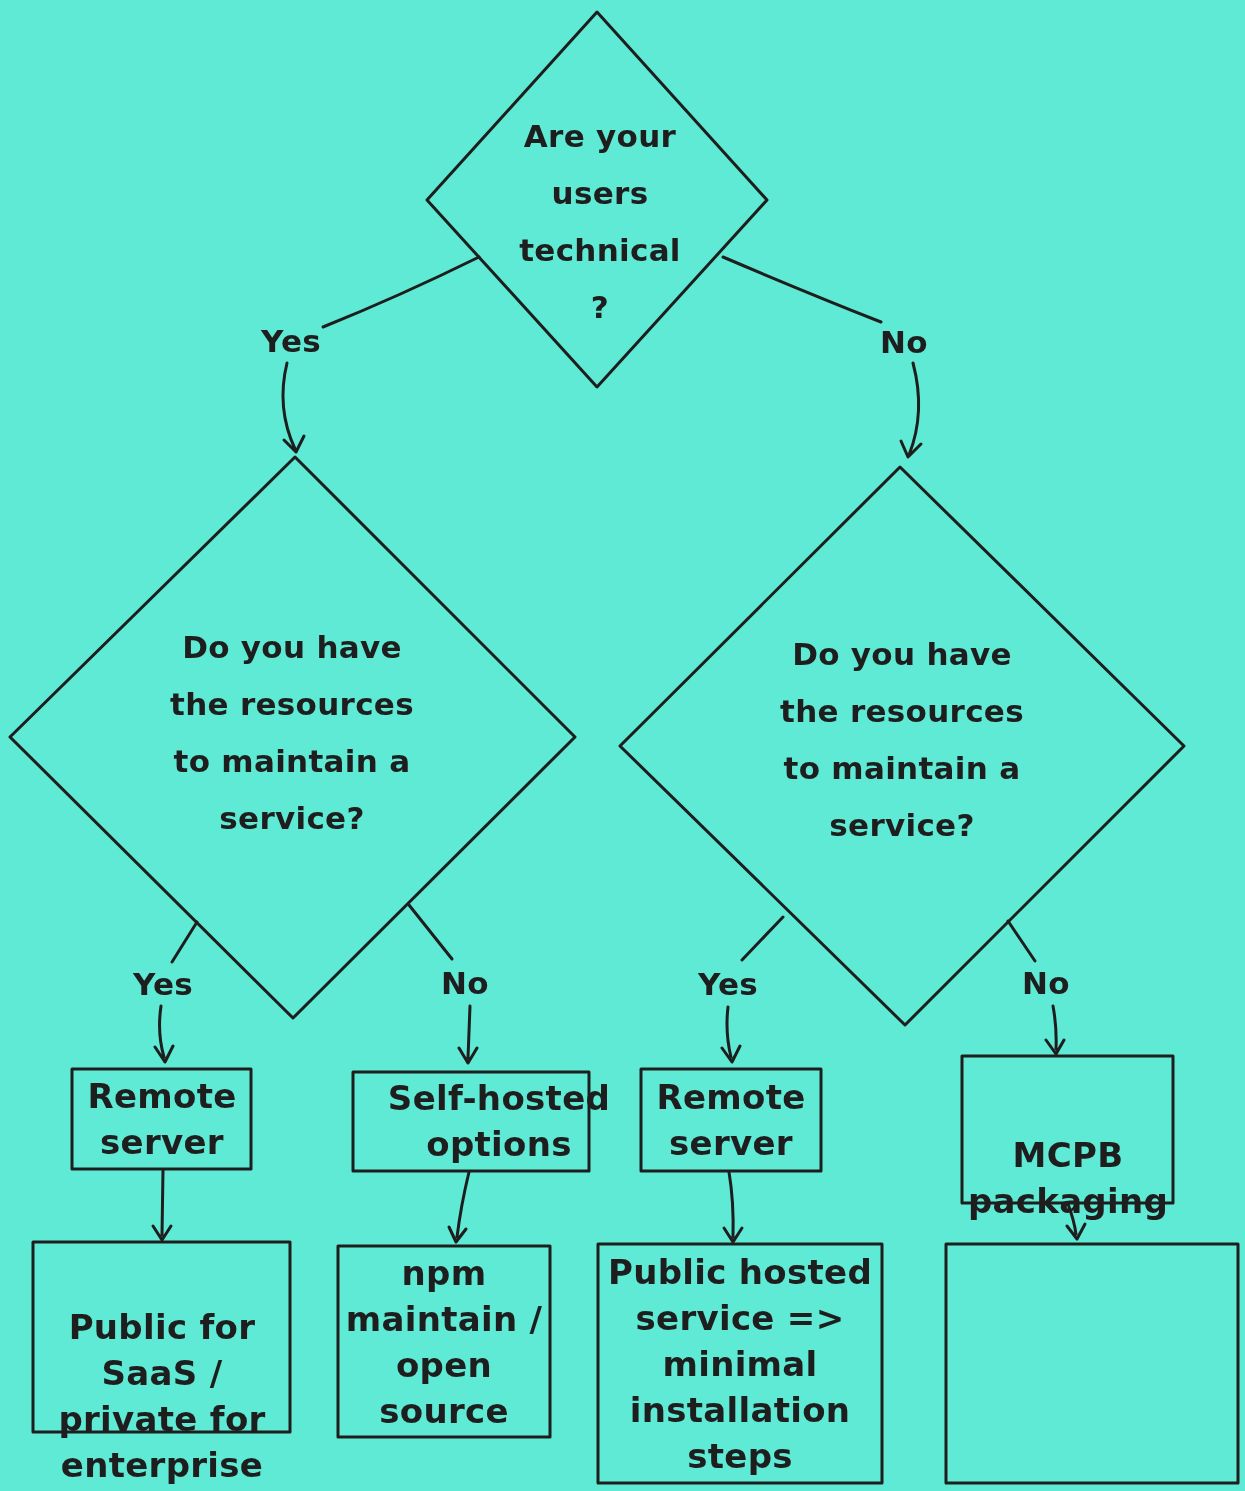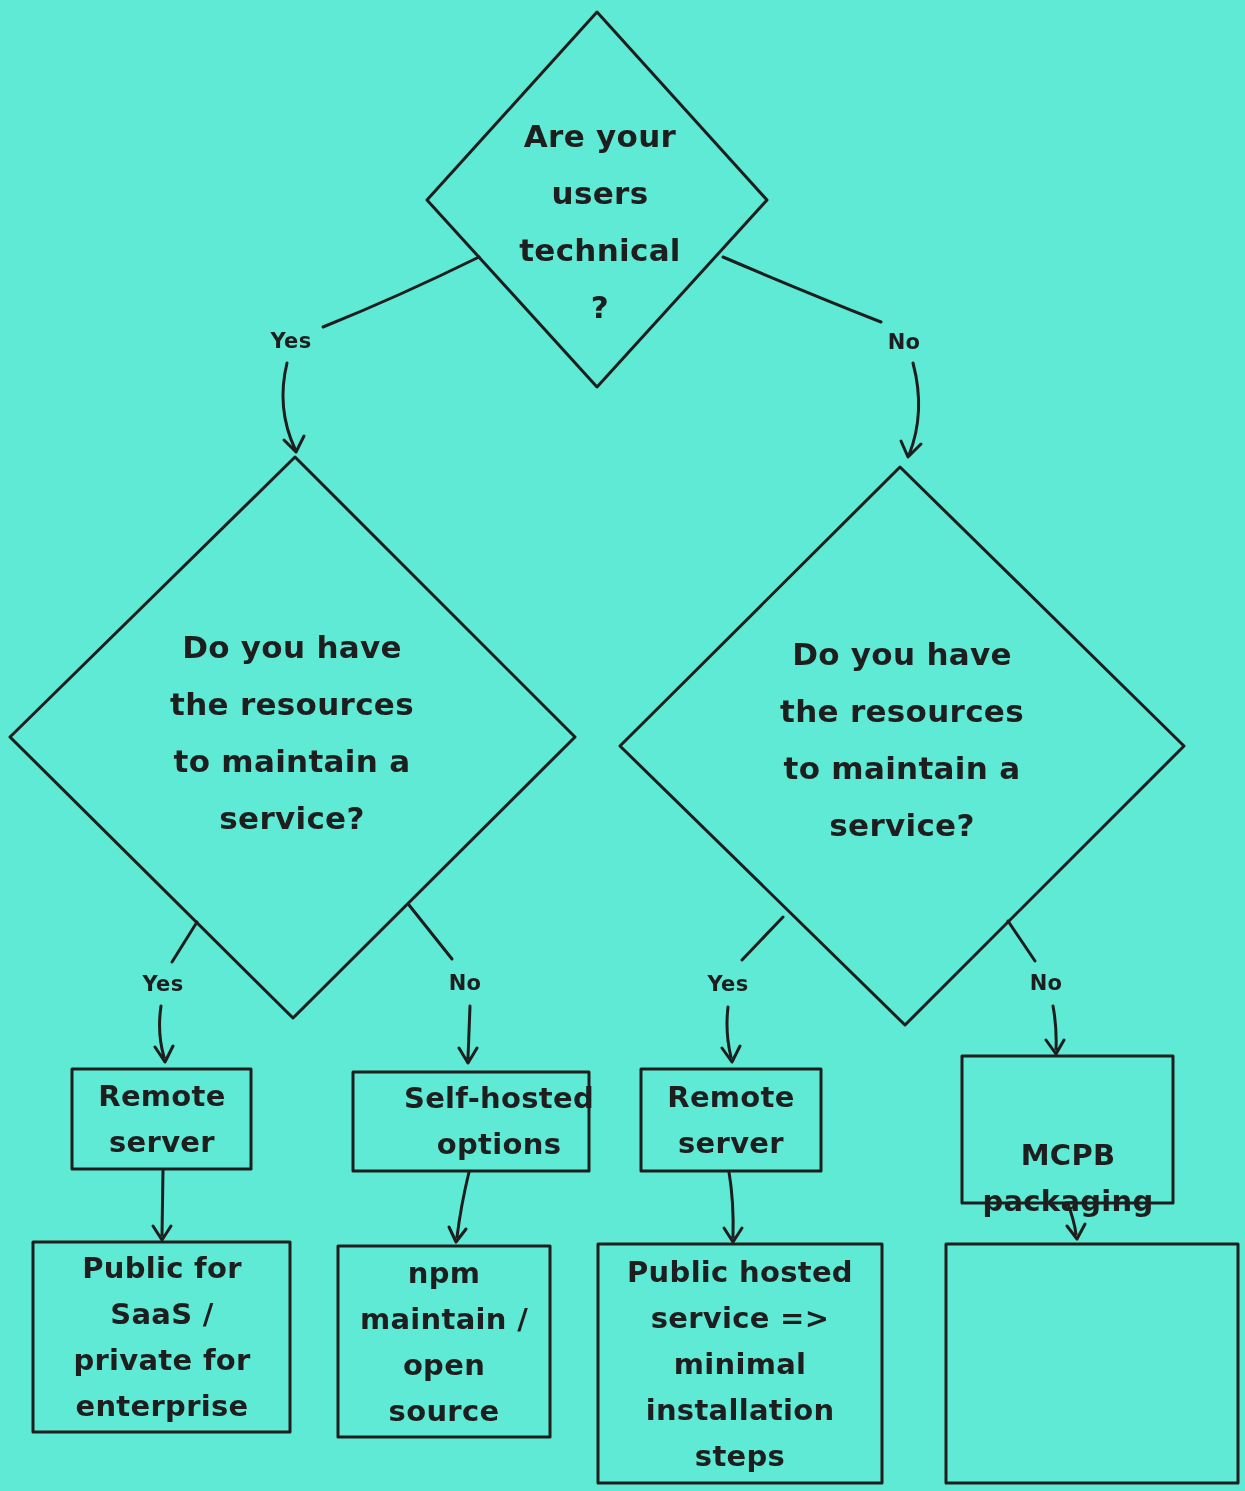--- a/index.html
+++ b/index.html
@@ -27,23 +27,23 @@
     stroke-linejoin: round;
   }
   .txt {
     position: absolute;
     transform: translate(-50%, -50%);
     text-align: center;
     white-space: pre-line;
     color: #1E1E1E;
     letter-spacing: 0.3px;
   }
-  .node-label { font-size: 29px; line-height: 46px; }
+  .node-label { font-size: 34px; line-height: 46px; }
   .decision-label { font-size: 31px; line-height: 57px; }
-  .edge-label { font-size: 21px; line-height: 34px; }
+  .edge-label { font-size: 31px; line-height: 34px; }
 </style>
 </head>
 <body>
 
 <div class="canvas">
 
   <svg class="wires" viewBox="0 0 1245 1491">
 
     <path d="M 597,12 L 767,200 L 597,387 L 427,200 Z"></path>
     <path d="M 295,457 L 575,737 L 293,1018 L 10,737 Z"></path>
@@ -105,21 +105,21 @@
 
   <div class="txt node-label" style="left:162px; top:1119px;">Remote
 server</div>
   <div class="txt node-label" style="left:471px; top:1121px;margin-left:28px;">Self-hosted
 options</div>
   <div class="txt node-label" style="left:731px; top:1120px;">Remote
 server</div>
   <div class="txt node-label" style="left:1068px; top:1130px;margin-top:48px;">MCPB
 packaging</div>
 
-  <div class="txt node-label" style="left:162px; top:1337px;">Public for
+  <div class="txt node-label" style="left:162px; top:1396px;">Public for
 SaaS /
 private for
 enterprise</div>
   <div class="txt node-label" style="left:444px; top:1342px;">npm
 maintain /
 open
 source</div>
   <div class="txt node-label" style="left:740px; top:1364px;">Public hosted
 service =&gt;
 minimal

